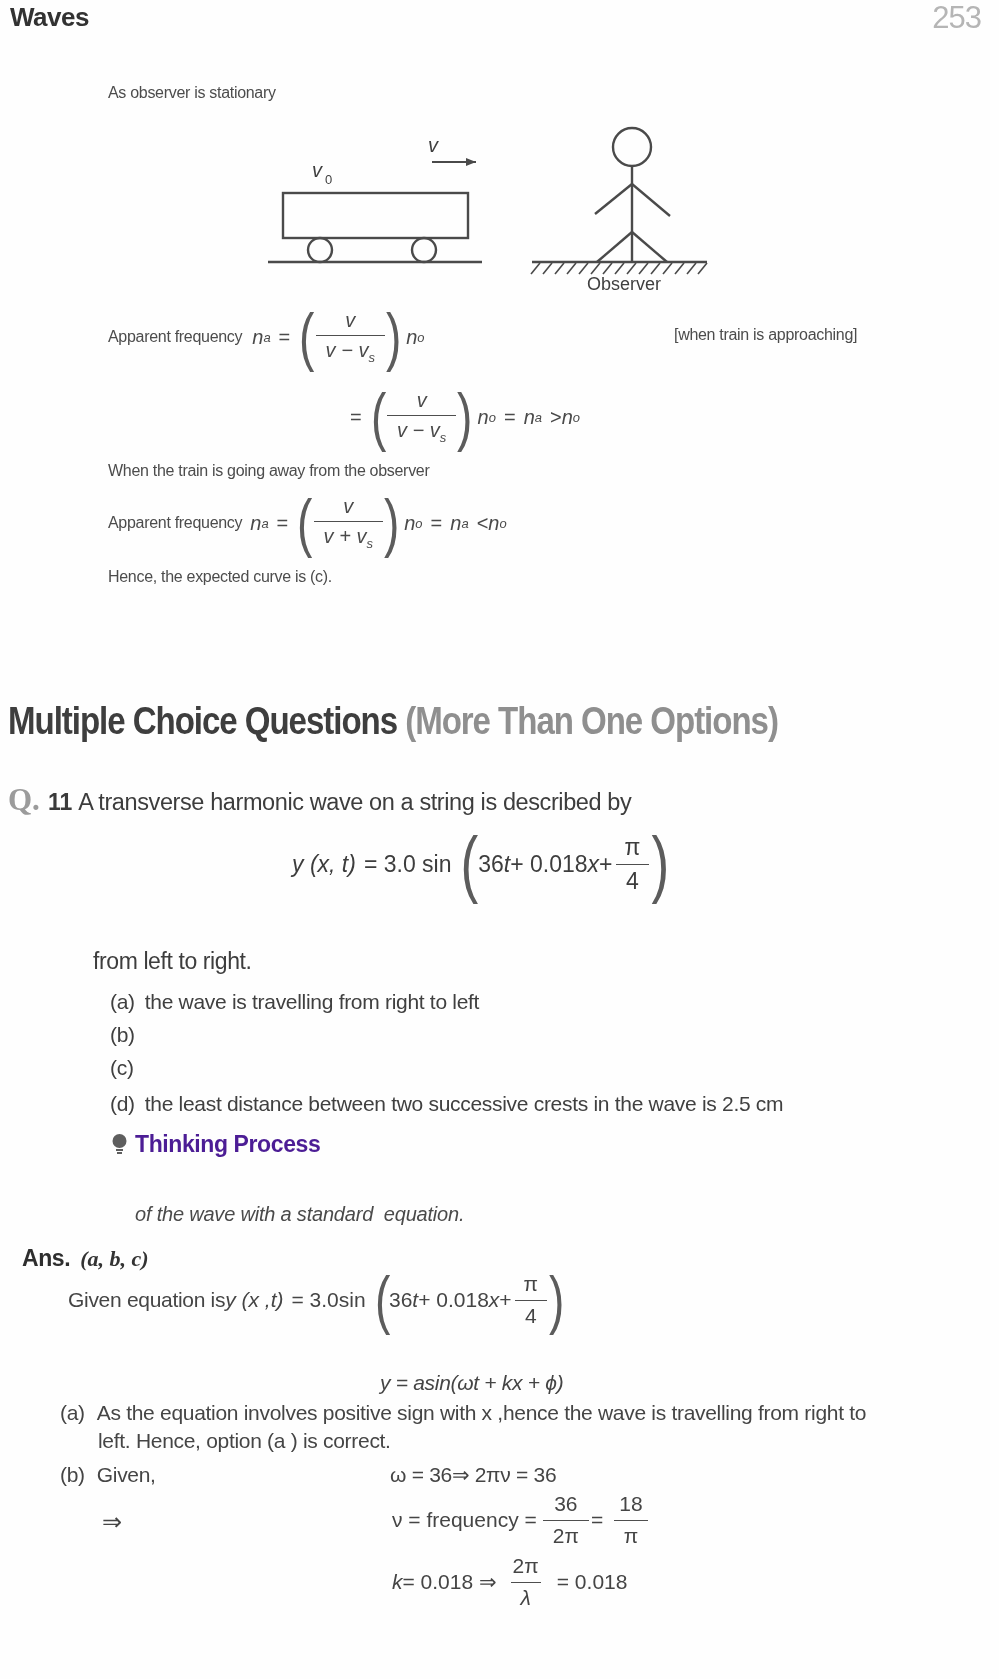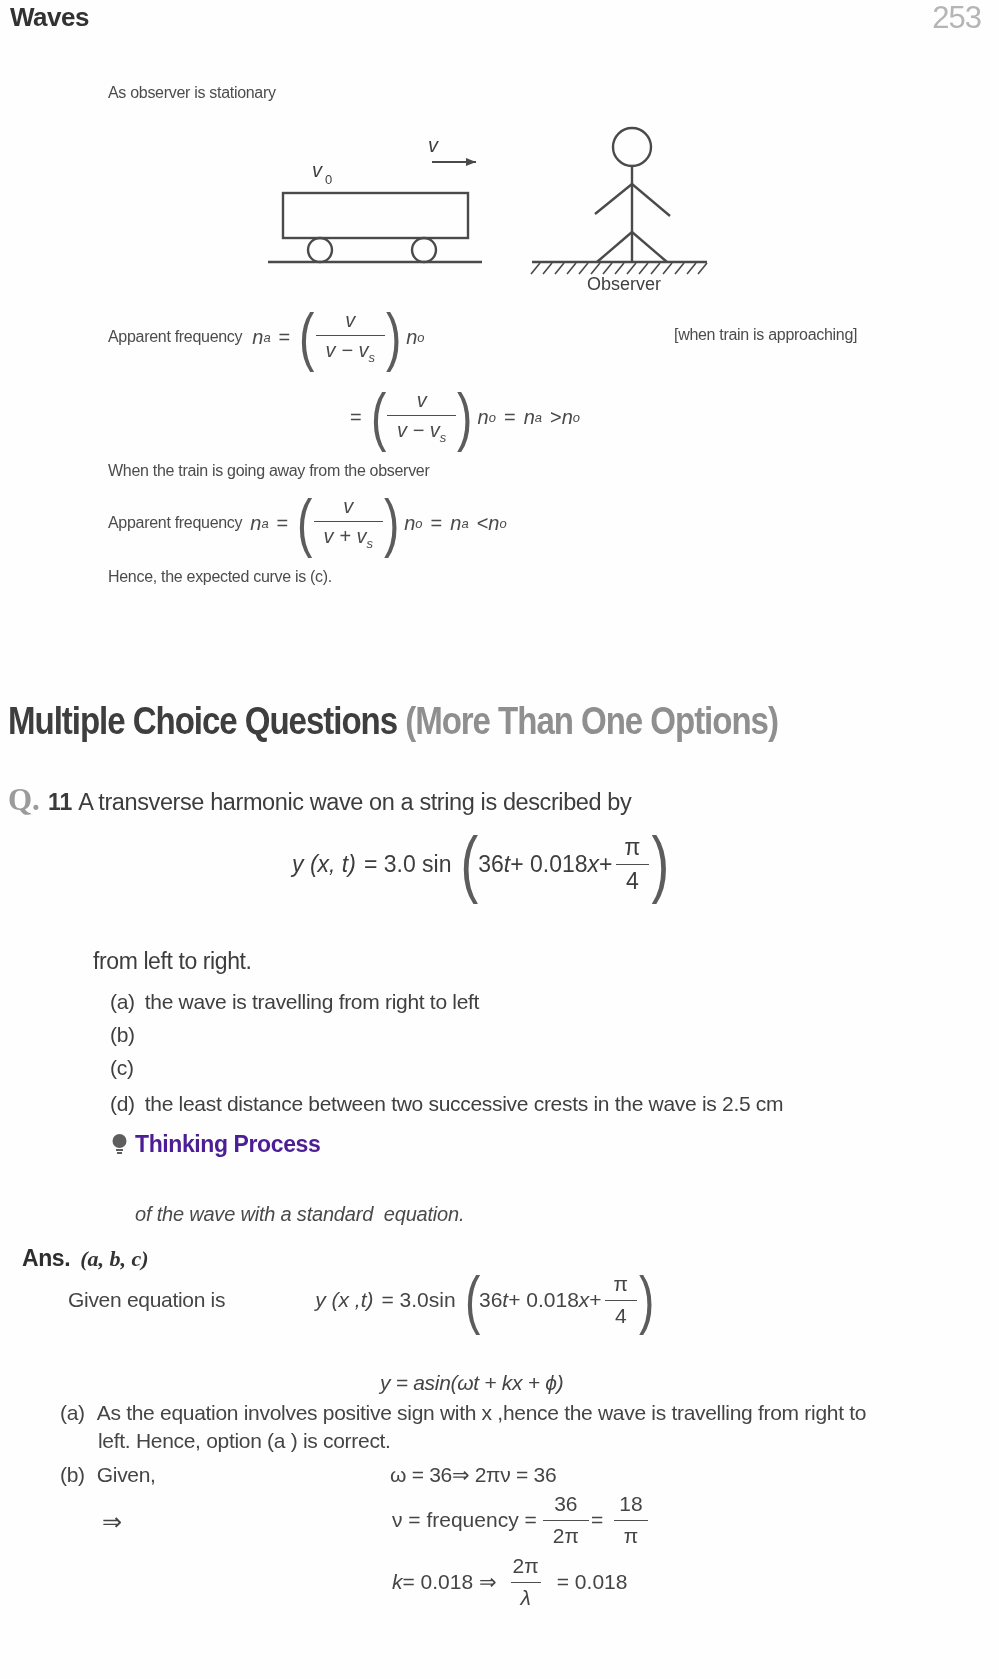--- a/index.html
+++ b/index.html
@@ -206,21 +206,21 @@
   </div>
   <div class="abs think-note" style="left:135px;top:1203px;">of the wave with a standard  equation.</div>
 
   <div class="abs" style="left:2px;top:1245px;display:flex;align-items:flex-end;gap:10px;margin-left:20px;">
     <span class="ans-label">Ans.</span>
     <span class="ans-value">(a, b, c)</span>
   </div>
 
   <div class="eqrow" style="left:68px;top:1266px;height:68px;font-size:21px;color:#454545;">
     <span class="u t">Given equation is</span>
-    <span class="m" style="margin-left:90px;">y (x ,t)</span>
+    <span class="m" style="">y (x ,t)</span>
     <span class="u ml8">= 3.0sin</span>
     <span class="bp md ml6">(</span>
     <span class="u">36</span>
       <span class="m">t</span>
       <span class="u"> + 0.018</span>
       <span class="m">x</span>
       <span class="u"> + </span>
     <span class="frac">
       <span class="fn u">π</span>
       <span class="fd u">4</span>

